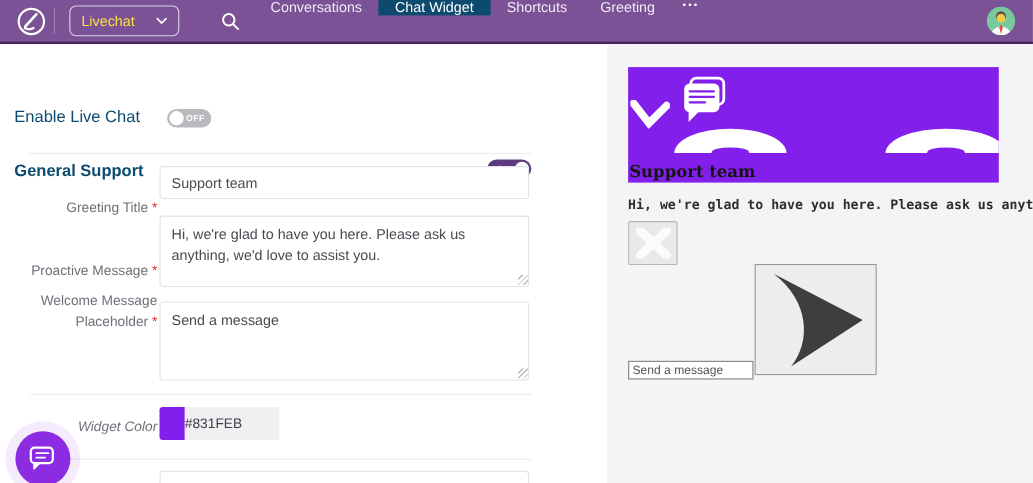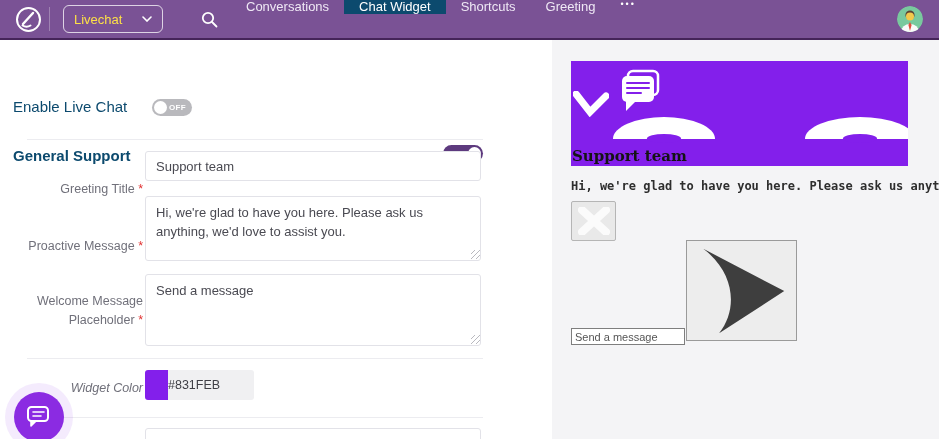--- a/index.html
+++ b/index.html
@@ -228,21 +228,21 @@
     </div>
     <input class="text-input" style="top: 111px;" type="text" value="Support team">
 
     <div class="field-label" style="top:197px;">
       <span>Proactive Message</span>
       <span class="req">*</span>
     </div>
     <textarea class="text-area" style="top: 156px; height: 65px;">Hi, we're glad to have you here. Please ask us anything, we'd love to assist you.</textarea>
     <div class="grip" style="left:471px; top:210px;"></div>
 
-    <div class="field-label" style="top:252px;">
+    <div class="field-label" style="top:224px;">
       <span>Welcome Message</span><br>
       <span>Placeholder</span>
       <span class="req">*</span>
     </div>
     <textarea class="text-area" style="top: 234px; height: 72px;">Send a message</textarea>
     <div class="grip" style="left:471px; top:295px;"></div>
 
     <div class="divider" style="top:318px;"></div>
 
     <div class="field-label" style="top:339px;font-style:italic;">Widget Color</div>

